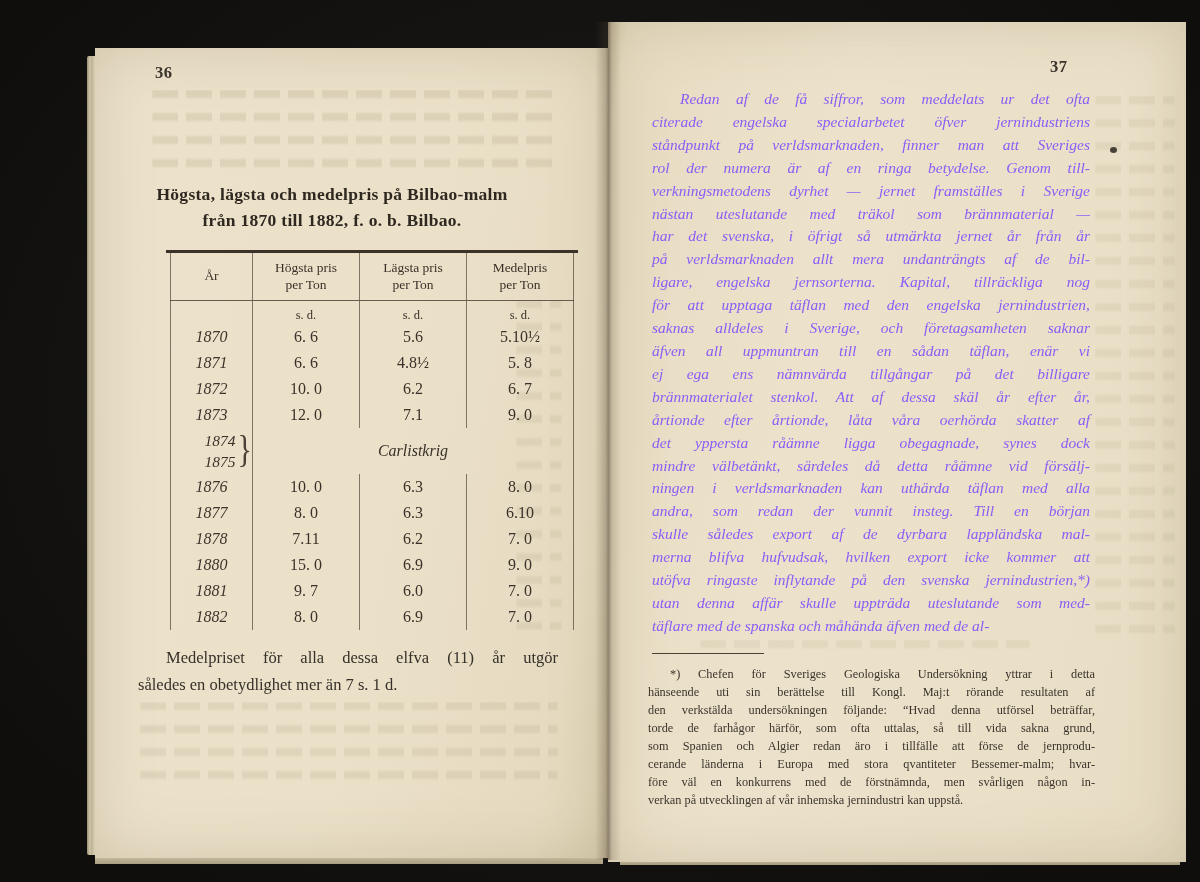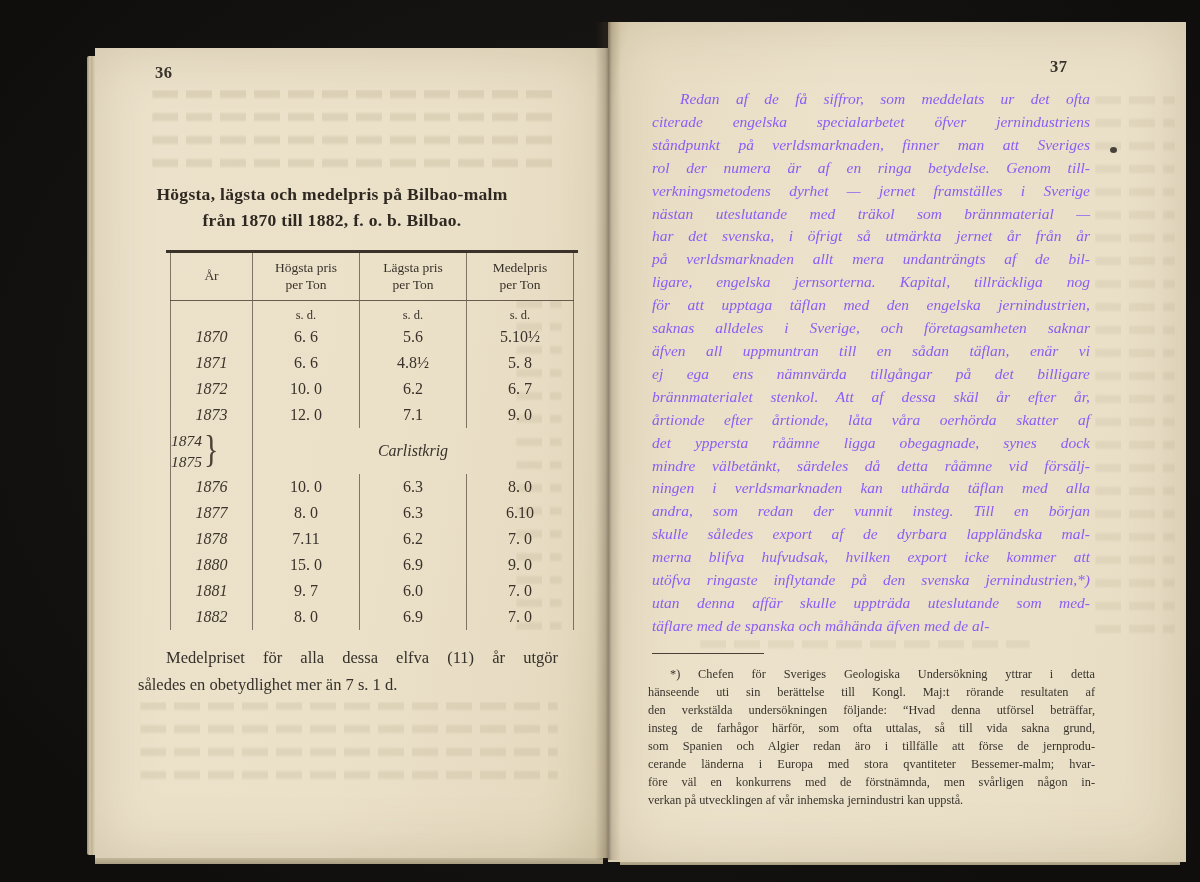--- a/index.html
+++ b/index.html
@@ -66,21 +66,21 @@
   }
   table.price th:last-child,table.price td:last-child{border-right:1px solid rgba(70,59,46,0.65);}
   table.price thead th{
     border-bottom:1px solid rgba(70,59,46,0.8);
     font-weight:normal;font-size:13.5px;line-height:17px;padding:6px 2px 7px;color:#3a322a;
   }
   tr.units td{font-size:12.5px;padding:7px 0 1px;color:#3a322a;}
   tr.datarow td{font-size:16px;line-height:22px;padding:2px 0;}
   td.year{font-style:italic;font-size:15.5px;color:#3d352c;}
   td.year-pair-cell{padding:2px 0;}
-  .year-pair{display:flex;align-items:center;justify-content:flex-start;gap:2px;}
+  .year-pair{display:flex;align-items:center;justify-content:flex-end;gap:2px;}
   .year-pair .yrs{display:flex;flex-direction:column;line-height:21px;font-style:italic;font-size:15.5px;}
   .year-pair .brace{font-size:30px;font-weight:300;color:#4a4136;transform:scaleY(1.25);padding-bottom:2px;}
   td.warnote{text-align:left;padding-left:14px;font-style:italic;font-size:15.5px;}
 
   .summary{position:absolute;left:138px;top:644px;width:420px;font-size:16.5px;line-height:27px;color:#36302a;}
 
   
   .jline{text-align:justify;text-align-last:justify;}
   .jline.last{text-align-last:left;}
   .jline.indent{text-indent:28px;}
@@ -266,21 +266,21 @@
       <div class="jline">utöfva ringaste inflytande på den svenska jernindustrien,*)</div>
       <div class="jline">utan denna affär skulle uppträda uteslutande som med-</div>
       <div class="jline last">täflare med de spanska och måhända äfven med de al-</div>
     </div>
 
   <div class="fn-rule"></div>
   <div class="footnote-block" id="footnote-block">
       <div class="jline indent">*) Chefen för Sveriges Geologiska Undersökning yttrar i detta</div>
       <div class="jline">hänseende uti sin berättelse till Kongl. Maj:t rörande resultaten af</div>
       <div class="jline">den verkstälda undersökningen följande: “Hvad denna utförsel beträffar,</div>
-      <div class="jline">insteg de farhågor härför, som ofta uttalas, så till vida sakna grund,</div>
+      <div class="jline">torde de farhågor härför, som ofta uttalas, så till vida sakna grund,</div>
       <div class="jline">som Spanien och Algier redan äro i tillfälle att förse de jernprodu-</div>
       <div class="jline">cerande länderna i Europa med stora qvantiteter Bessemer-malm; hvar-</div>
       <div class="jline">före väl en konkurrens med de förstnämnda, men svårligen någon in-</div>
       <div class="jline last">verkan på utvecklingen af vår inhemska jernindustri kan uppstå.</div>
     </div>
 
   <div class="speck"></div>
 
 </div>
 

